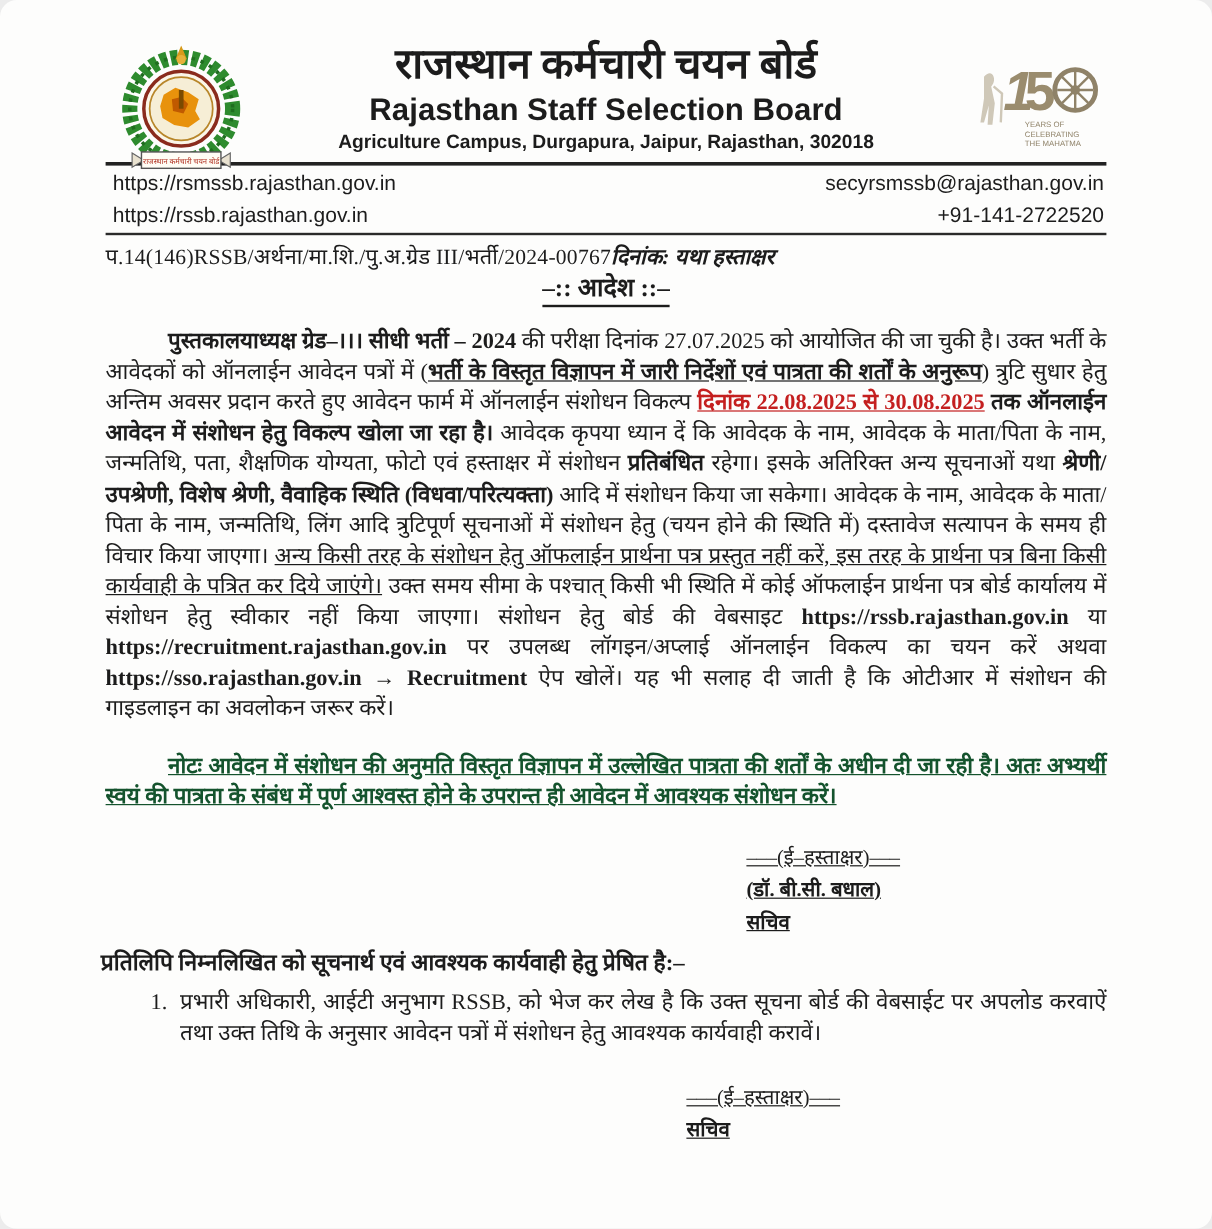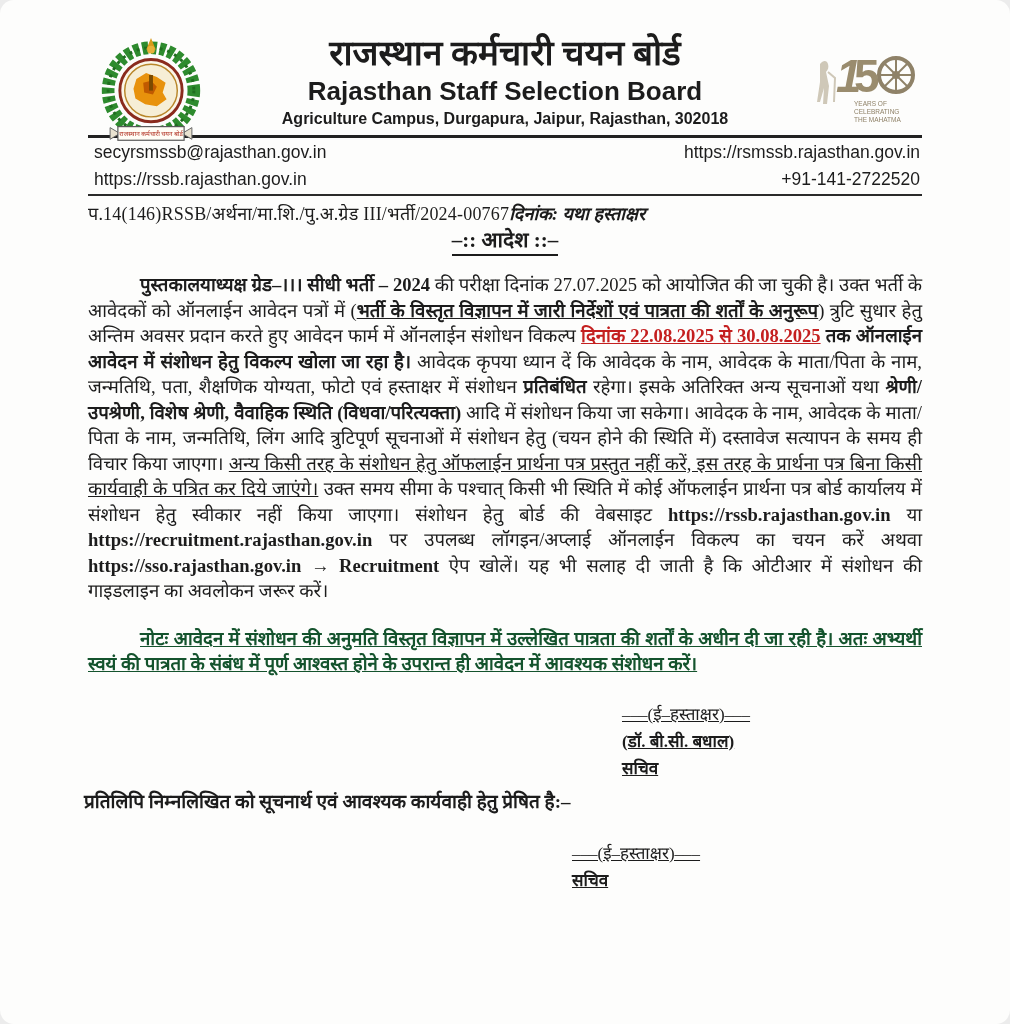--- a/index.html
+++ b/index.html
@@ -103,22 +103,22 @@
     </svg>
 
     <div class="org-hi">राजस्थान कर्मचारी चयन बोर्ड</div>
     <div class="org-en">Rajasthan Staff Selection Board</div>
     <div class="org-addr">Agriculture Campus, Durgapura, Jaipur, Rajasthan, 302018</div>
   </div>
 
   <hr class="rule-thick">
 
   <div class="contact-row">
+    <span>https://rsmssb.rajasthan.gov.in</span>
     <span>secyrsmssb@rajasthan.gov.in</span>
-    <span>https://rsmssb.rajasthan.gov.in</span>
   </div>
   <div class="contact-row">
     <span>https://rssb.rajasthan.gov.in</span>
     <span>+91-141-2722520</span>
   </div>
 
   <hr class="rule-thin">
 
   <div class="ref-row">
     <span class="ref-no">प.14(146)RSSB/अर्थना/मा.शि./पु.अ.ग्रेड III/भर्ती/2024-00767</span>
@@ -134,19 +134,22 @@
   <p class="para indent note"><span class="seg-u">नोटः आवेदन में संशोधन की अनुमति विस्तृत विज्ञापन में उल्लेखित पात्रता की शर्तों के अधीन दी जा रही है। अतः अभ्यर्थी स्वयं की पात्रता के संबंध में पूर्ण आश्वस्त होने के उपरान्त ही आवेदन में आवश्यक संशोधन करें।</span></p>
 
   <div class="sig">
     <div class="sig-line">–––(ई–हस्ताक्षर)–––</div>
     <div class="sig-name">(डॉ. बी.सी. बधाल)</div>
     <div class="sig-role">सचिव</div>
   </div>
 
   <div class="copy-heading">प्रतिलिपि निम्नलिखित को सूचनार्थ एवं आवश्यक कार्यवाही हेतु प्रेषित है:–</div>
 
+  <ol class="copy-list">
+      <li>प्रभारी अधिकारी, आईटी अनुभाग RSSB, को भेज कर लेख है कि उक्त सूचना बोर्ड की वेबसाईट पर अपलोड करवाऐं तथा उक्त तिथि के अनुसार आवेदन पत्रों में संशोधन हेतु आवश्यक कार्यवाही करावें।</li>
+    </ol>
 
   <div class="sig sig2">
     <div class="sig-line">–––(ई–हस्ताक्षर)–––</div>
     <div class="sig-role">सचिव</div>
   </div>
 
 </div>
 
 </body></html>

